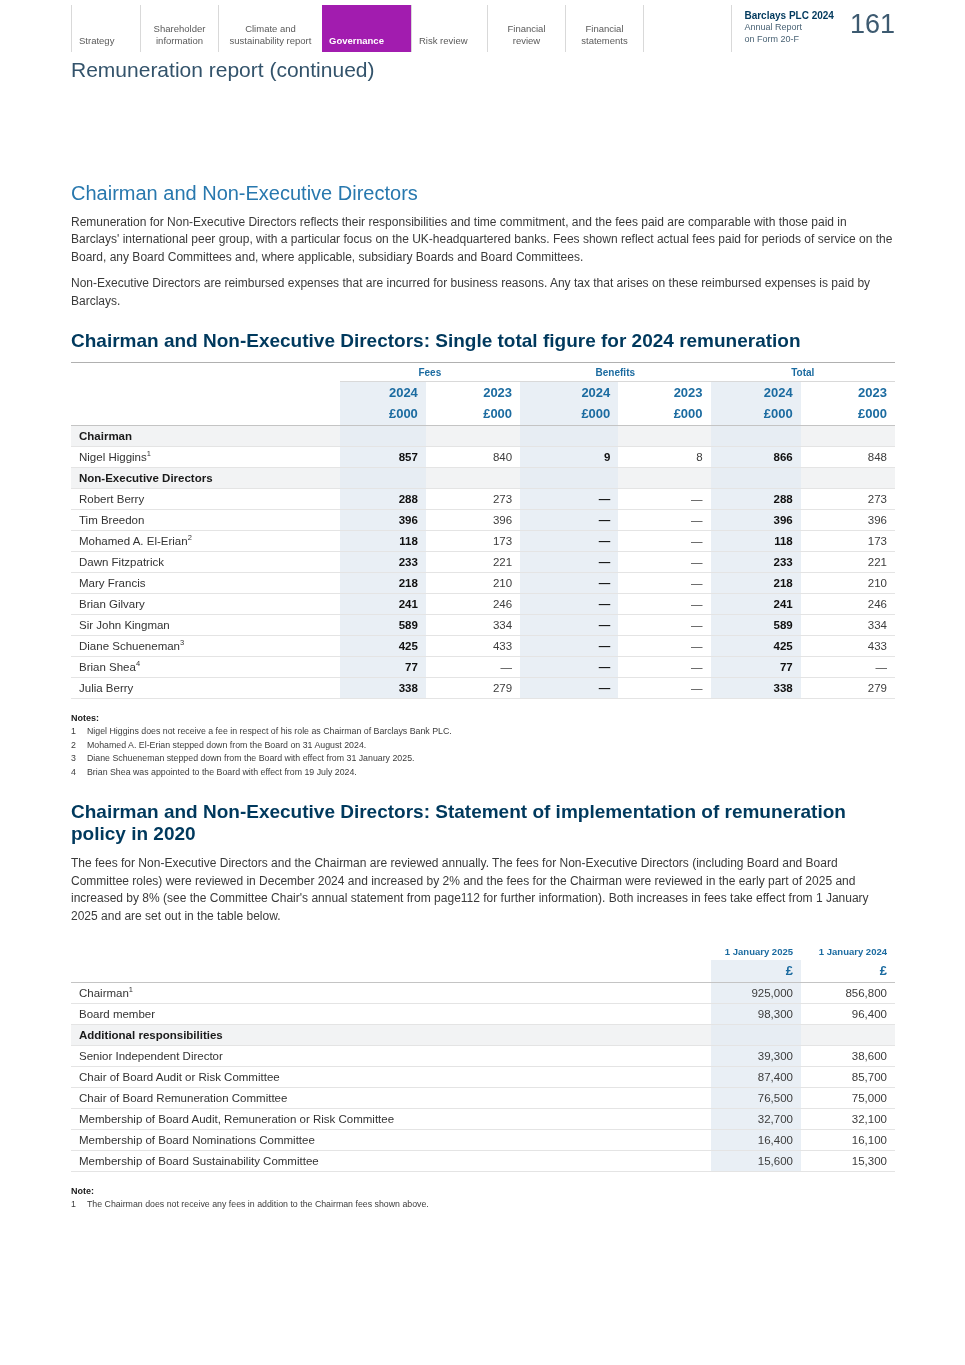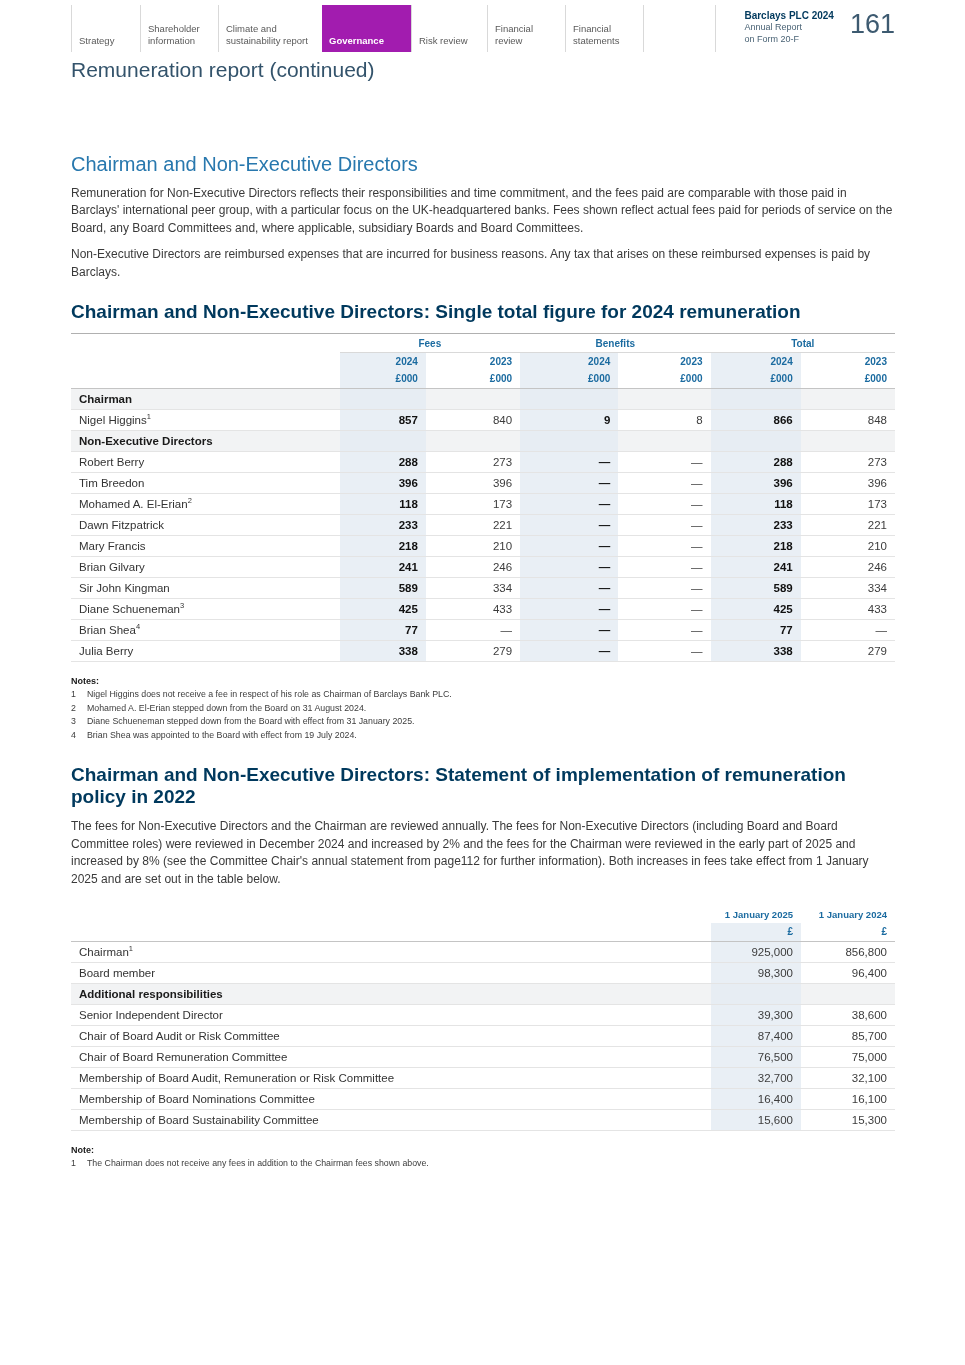--- a/index.html
+++ b/index.html
@@ -3,44 +3,44 @@
 <meta charset="utf-8">
 <style>
   * { margin:0; padding:0; box-sizing:border-box; }
   body { background:#ffffff; font-family:"Liberation Sans", sans-serif; }
   .page { position:relative; width:965px; height:1365px; background:#fff; overflow:hidden; }
   .content { position:absolute; left:71px; right:70px; top:0; }
 
   
   .topnav { display:flex; align-items:stretch; height:47px; margin-top:5px; }
   .tab { display:flex; align-items:flex-end; padding:5px 7px; font-size:9.5px; line-height:1.25;
-         color:#5a5a5a; border-left:1px solid #d9d9d9; cursor:pointer; }
+         color:#5a5a5a; border-left:1px solid #d9d9d9; cursor:pointer;text-align:center; }
   .tab:nth-child(1){width:69px}
   .tab:nth-child(2){width:78px}
   .tab:nth-child(3){width:104px}
   .tab:nth-child(4){width:89px}
   .tab:nth-child(5){width:76px}
   .tab:nth-child(6){width:78px}
   .tab:nth-child(7){width:79px; border-right:1px solid #d9d9d9;}
   .tab.active { background:#a21caf; color:#ffffff; font-weight:bold; border-left:none; }
-  .brandwrap { margin-left:auto; display:flex; align-items:flex-start; border-left:1px solid #d9d9d9; padding:4px 0 0 28px; }
+  .brandwrap { margin-left:auto; display:flex; align-items:flex-start; border-left:1px solid #d9d9d9; padding:4px 0 0 12px; }
   .brand-line1 { font-size:10px; font-weight:bold; color:#00395d; line-height:1.3; }
   .brand-sub { font-size:9px; color:#4a6375; line-height:1.3; }
   .pagenum { font-size:27px; color:#3d5a70; line-height:1; margin-left:16px; margin-top:2px; }
 
   
   .doc-title { margin-top:6px; font-size:21px; font-weight:400; color:#33536b; }
-  .sec-heading { margin-top:71px; font-size:20px; font-weight:400; color:#2878ae; margin-bottom:9px; }
+  .sec-heading { margin-top:100px; font-size:20px; font-weight:400; color:#2878ae; margin-bottom:9px; }
   .body-text { font-size:12px; line-height:1.45; color:#3a3a3a; margin-bottom:9px; }
   .tbl-heading { margin-top:20px; margin-bottom:10px; font-size:19px; font-weight:bold; color:#00395d; }
 
   
   table { border-collapse:collapse; width:824px; table-layout:fixed; }
   th, td { padding:3px 8px; }
-  thead th { font-size:10px; font-weight:bold; color:#1b6ba0; text-align:right; }
+  thead th { font-size:13px; font-weight:bold; color:#1b6ba0; text-align:right; }
   .grp { text-align:center; font-size:10px; border-bottom:1px solid #d9d9d9; }
   .group-row th { border-top:1px solid #b0b0b0; padding-top:4px; }
   .unit-row th, .unit-row2 th { border-bottom:1px solid #c4c4c4; padding-bottom:4px; }
   tbody td { font-size:11.5px; color:#333; border-bottom:1px solid #e4e4e4; padding:4px 8px; }
   td.num { text-align:right; }
   td.shade, th.shade { background:#e9eff5; }
   td.cur { font-weight:bold; color:#111; }
   td.prev { font-weight:400; color:#3c3c3c; }
   tr.section-row td { font-weight:bold; color:#1a1a1a; background:#f2f3f4; }
   tr.section-row td.shade { background:#e7edf3; }
@@ -280,21 +280,21 @@
             <span class="note-num">3</span>
             <span class="note-text">Diane Schueneman stepped down from the Board with effect from 31 January 2025.</span>
           </div>
           <div class="note-row">
             <span class="note-num">4</span>
             <span class="note-text">Brian Shea was appointed to the Board with effect from 19 July 2024.</span>
           </div>
         </div>
     </div>
 
-    <h3 class="tbl-heading sec2-heading">Chairman and Non-Executive Directors: Statement of implementation of remuneration policy in 2022</h3>
+    <h3 class="tbl-heading sec2-heading">Chairman and Non-Executive Directors: Statement of implementation of remuneration policy in 2020</h3>
     <p class="body-text">The fees for Non-Executive Directors and the Chairman are reviewed annually. The fees for Non-Executive Directors (including Board and Board Committee roles) were reviewed in December 2024 and increased by 2% and the fees for the Chairman were reviewed in the early part of 2025 and increased by 8% (see the Committee Chair's annual statement from page112 for further information). Both increases in fees take effect from 1 January 2025 and are set out in the table below.</p>
 
     <table id="table2">
       <colgroup>
         <col style="width:640px">
           <col style="width:90px">
           <col style="width:94px">
       </colgroup>
       <thead>
         <tr class="year-row2">

